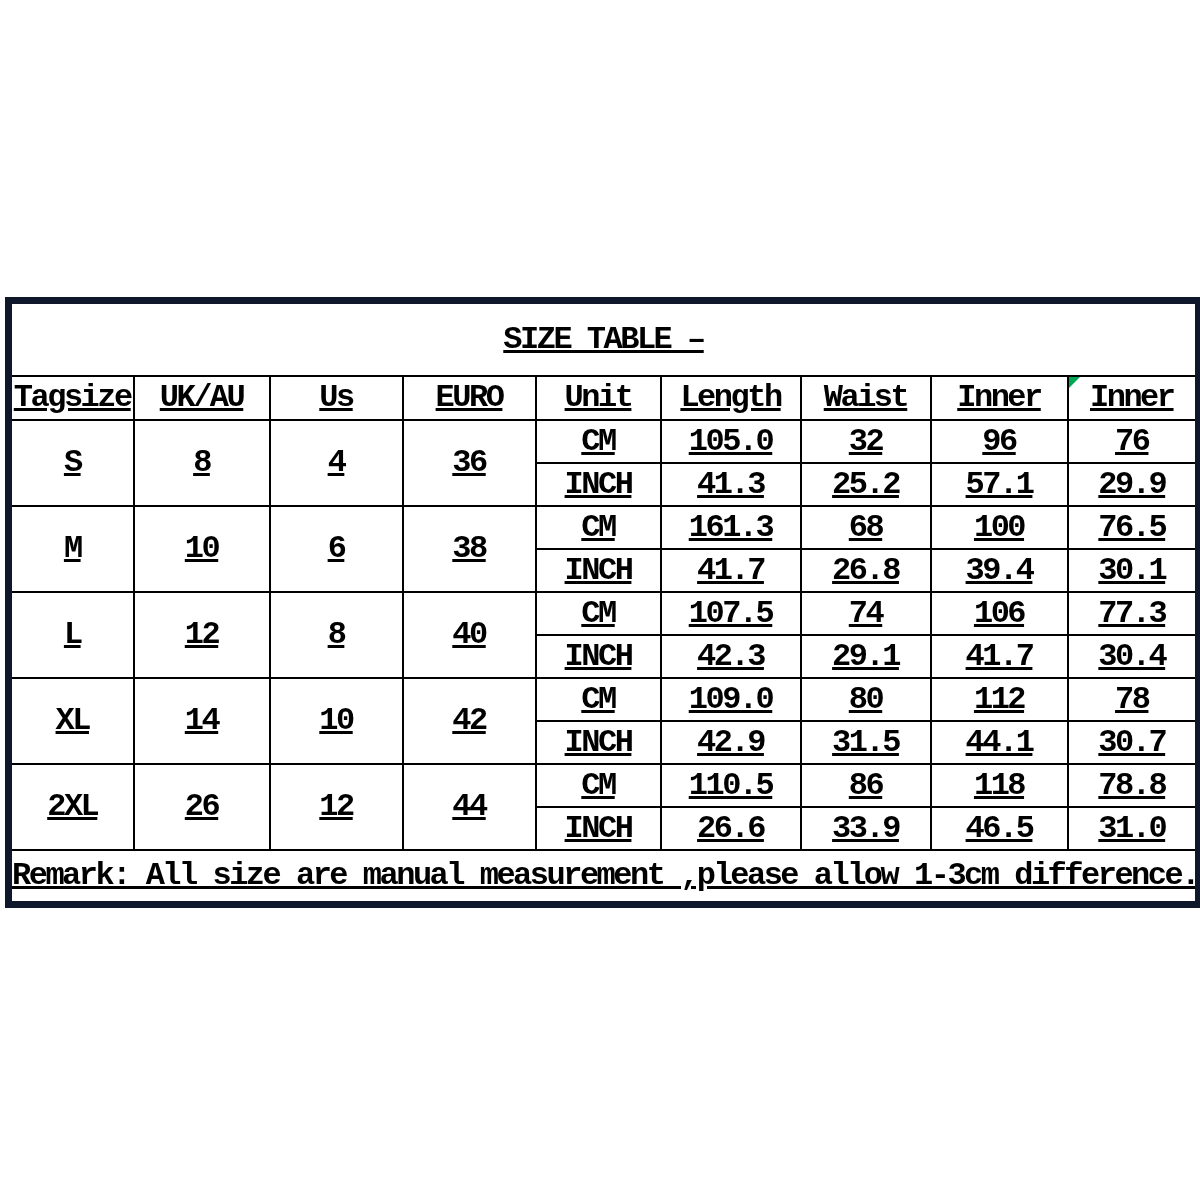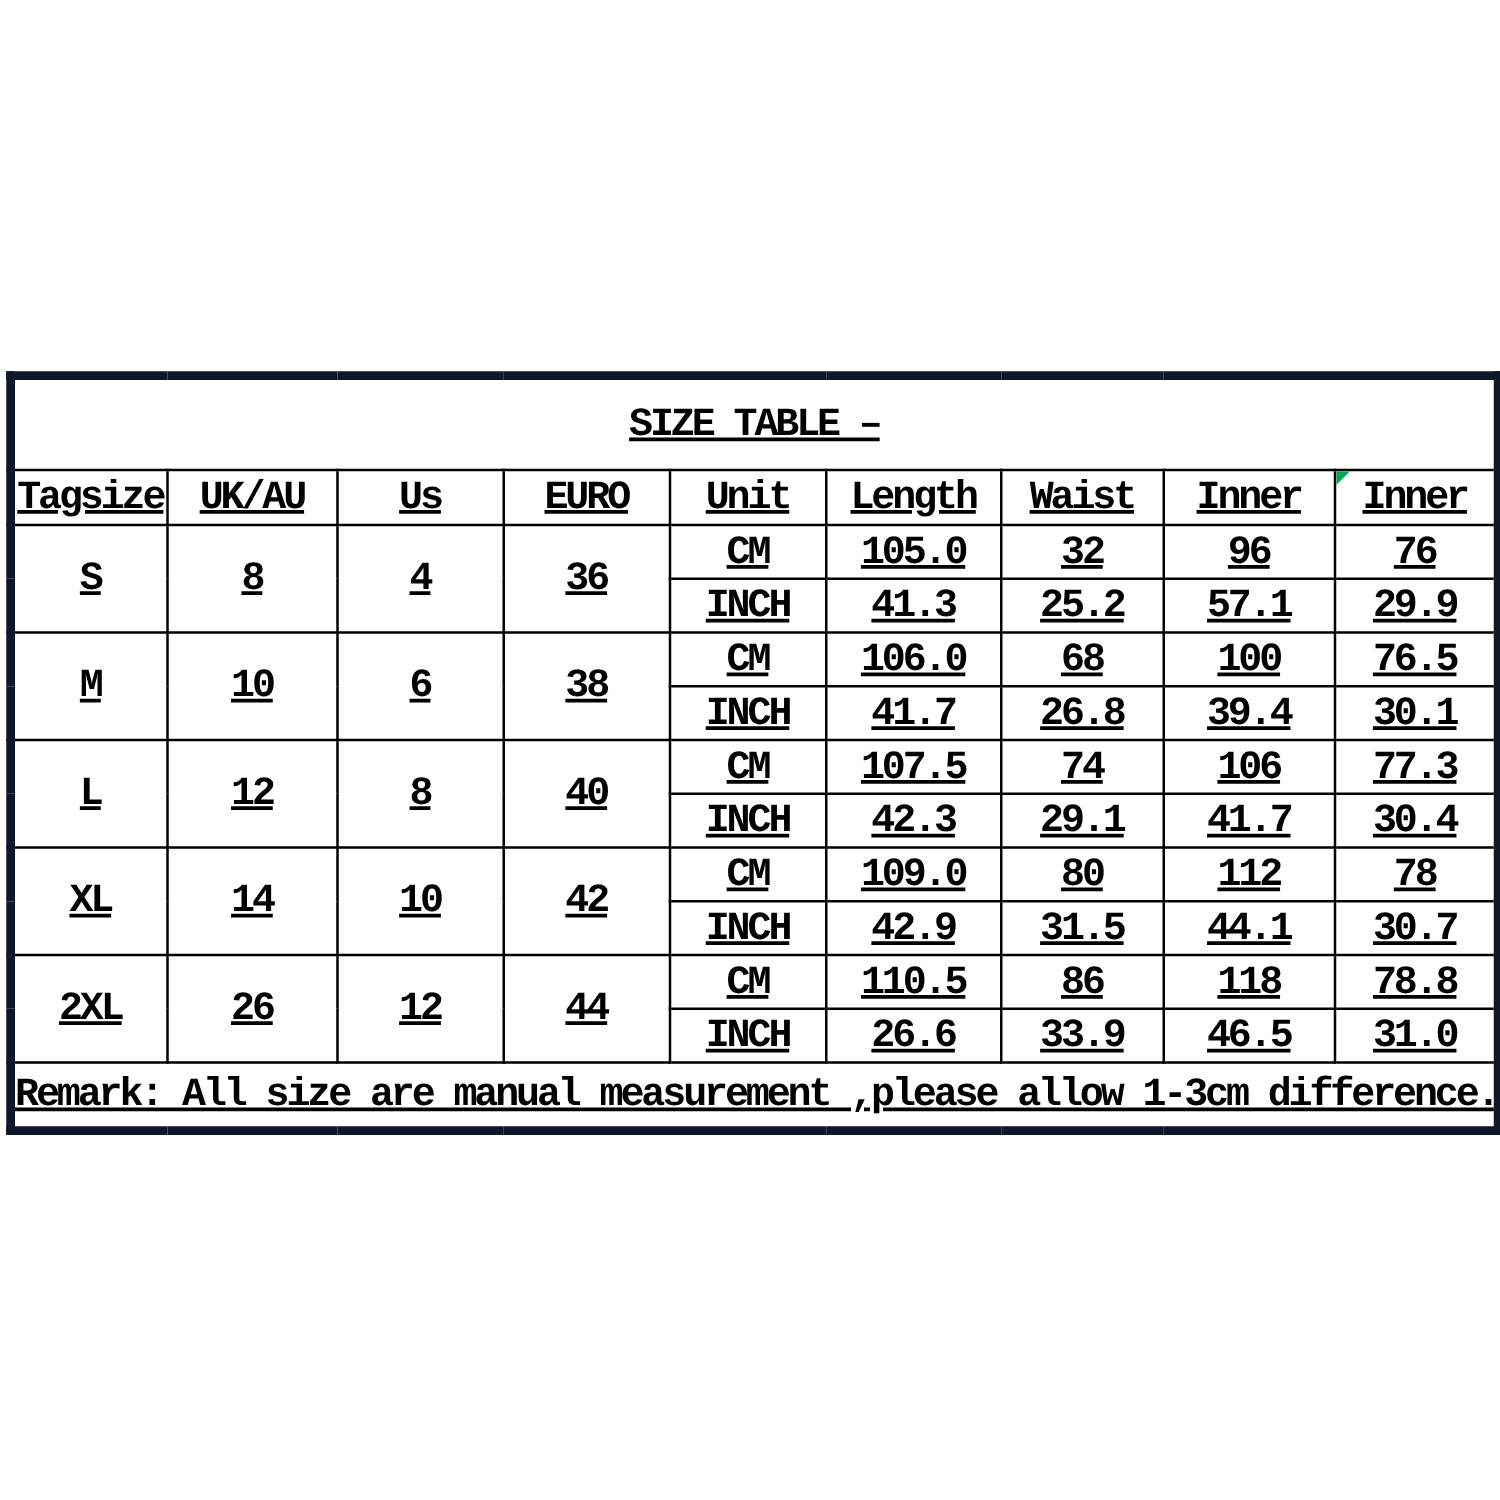--- a/index.html
+++ b/index.html
@@ -113,21 +113,21 @@
         <td>57.1</td>
         <td>29.9</td>
       </tr>
 
       <tr class="data-row">
         <td rowspan="2">M</td>
         <td rowspan="2">10</td>
         <td rowspan="2">6</td>
         <td rowspan="2">38</td>
         <td>CM</td>
-        <td>106.0</td>
+        <td>161.3</td>
         <td>68</td>
         <td>100</td>
         <td>76.5</td>
       </tr>
       <tr class="data-row">
         <td>INCH</td>
         <td>41.7</td>
         <td>26.8</td>
         <td>39.4</td>
         <td>30.1</td>

